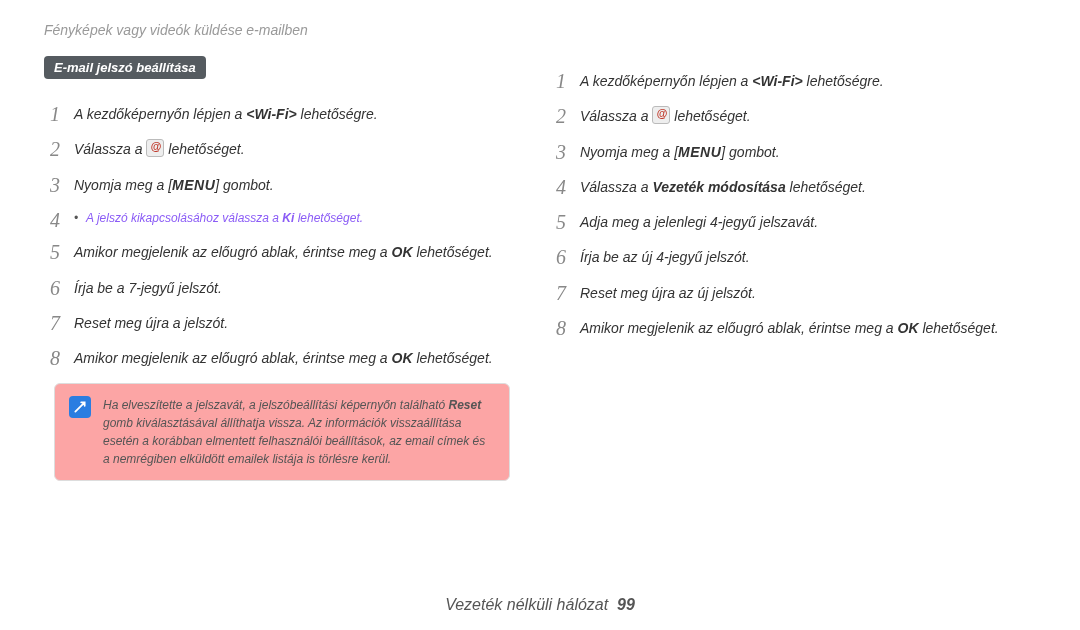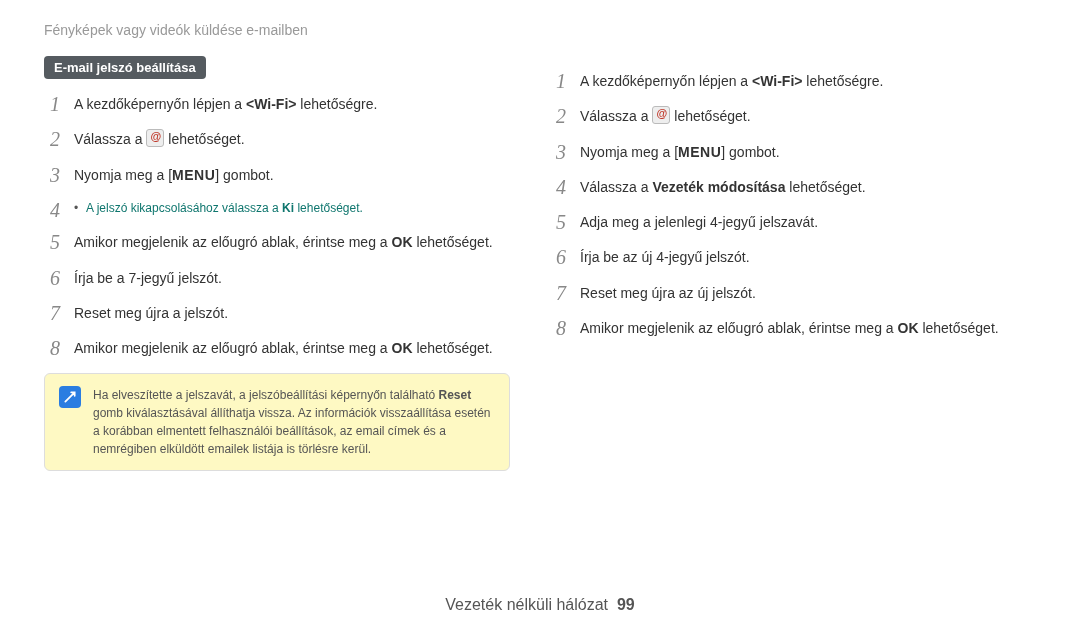--- a/index.html
+++ b/index.html
@@ -10,20 +10,21 @@
     background: #ffffff;
     font-family: "Segoe UI", "Helvetica Neue", Arial, sans-serif;
     color: #333;
   }
   .page {
     width: 1080px;
     height: 630px;
     position: relative;
     box-sizing: border-box;
     padding: 20px 64px 0 44px;
+    font-style: italic;
   }
   .page-title {
     font-size: 14px;
     color: #999;
     margin: 2px 0 18px 0;
   }
   .columns {
     display: flex;
     gap: 40px;
   }
@@ -32,20 +33,21 @@
     min-width: 0;
   }
   .section-hdr {
     display: inline-block;
     background: #555b60;
     color: #fff;
     font-size: 13px;
     font-weight: 600;
     padding: 4px 10px;
     border-radius: 4px;
+    margin-bottom: 10px;
   }
   ol.steps {
     list-style: none;
     padding: 0;
     margin: 0;
     counter-reset: step;
   }
   ol.steps > li {
     counter-increment: step;
     position: relative;
@@ -62,21 +64,21 @@
     top: -4px;
     font-size: 20px;
     font-style: italic;
     font-family: Georgia, "Times New Roman", serif;
     color: #888;
     width: 22px;
     text-align: center;
   }
   .bullet-sub {
     font-size: 12px;
-    color: #0f766e;
+    color: #8b5cf6;
     margin: 6px 0 4px 0;
     padding-left: 12px;
     position: relative;
   }
   .bullet-sub::before {
     content: "•";
     position: absolute;
     left: 0;
     top: 0;
     color: #555;
@@ -105,23 +107,24 @@
     font-family: Arial, sans-serif;
     font-weight: 900;
     letter-spacing: 0.5px;
   }
   .callout {
     display: flex;
     align-items: flex-start;
     gap: 12px;
     border: 1px solid #ddd;
     border-radius: 6px;
-    background: #fef9c3;
+    background: #fca5a5;
     padding: 12px 14px;
     margin-top: 14px;
+    margin-left: 10px;
     max-width: 520px;
   }
   .callout-icon {
     width: 22px;
     height: 22px;
     border-radius: 4px;
     background: #2a7de1;
     color: #fff;
     font-weight: bold;
     font-size: 14px;

